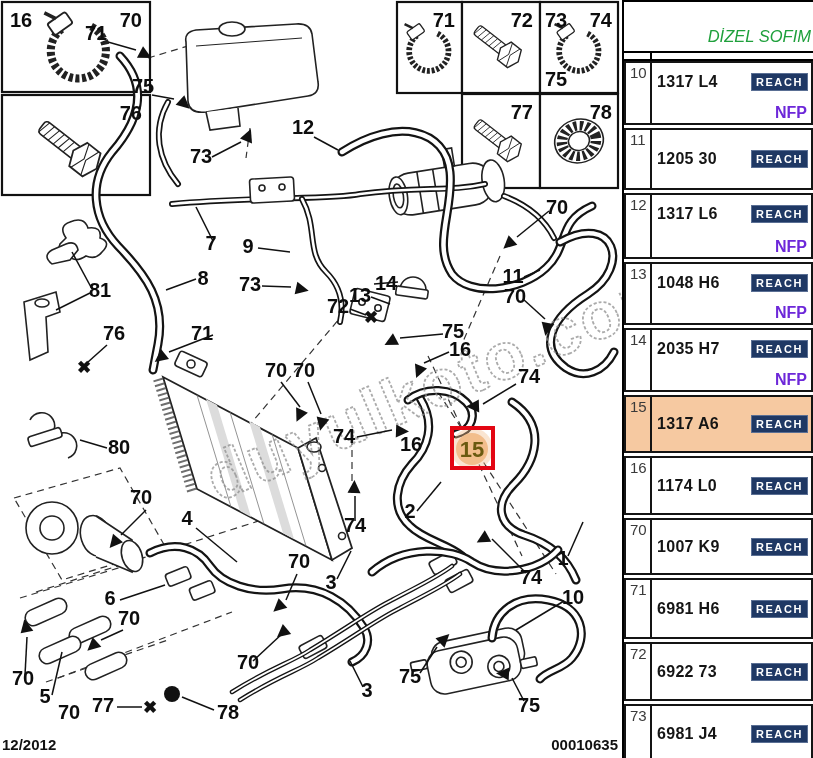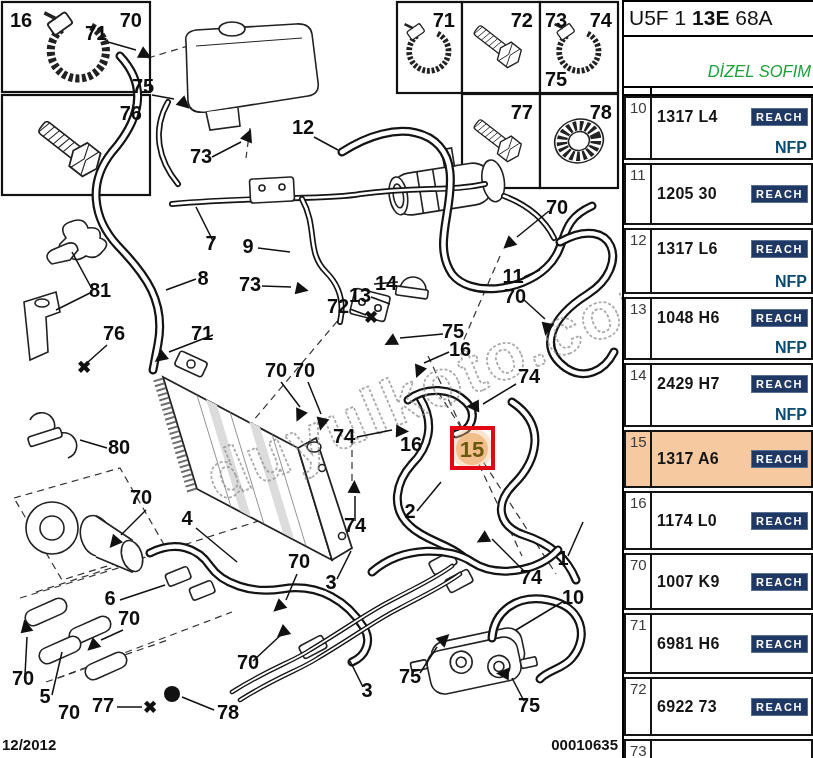--- a/index.html
+++ b/index.html
@@ -34,21 +34,21 @@
   .prow.hl{background:#F6C9A1}
   .ncell{width:26px;flex:0 0 26px;border-right:2px solid #141414;font-size:15px;color:#3a3a3a;
          padding:1px 0 0 4px;box-sizing:border-box}
   .ccell{flex:1;position:relative}
   .partline{position:absolute;left:5px;right:3px;display:flex;justify-content:space-between;align-items:center}
   .prow.withnfp .partline{top:10px}
   .prow.center .partline{top:50%;transform:translateY(-50%)}
   .part{font-weight:bold;font-size:16px;color:#151515;letter-spacing:.3px}
   .reach{background:#1F3864;color:#fff;font-weight:bold;font-size:11px;letter-spacing:1.6px;
          padding:4px 5px 3px 5px;line-height:1;cursor:pointer;box-shadow:0 0 0 1px #5a6f94 inset}
-  .nfp{position:absolute;right:4px;bottom:1px;font-weight:bold;font-size:16px;color:#0c4a6e}
+  .nfp{position:absolute;right:4px;bottom:1px;font-weight:bold;font-size:16px;color:#6d28d9}
 </style>
 </head>
 <body>
 
 <div class="diagram">
 <svg viewBox="0 0 622 758" width="622" height="758" xmlns="http://www.w3.org/2000/svg">
   <defs>
     <path id="h8" d="M120,56 C150,88 138,122 112,152 C88,182 92,218 118,246 C146,275 166,302 158,344 L153,370"></path>
     <path id="h7p" d="M172,204 C260,196 330,200 360,194 C420,186 450,192 485,184"></path>
     <path id="h9" d="M302,199 C318,228 306,252 326,272 C340,286 344,304 340,322"></path>
@@ -367,21 +367,20 @@
     <rect x="452" y="428" width="41" height="40" fill="none" stroke="#E30613" stroke-width="4"></rect>
     <text x="472" y="457" text-anchor="middle" font-size="22" font-weight="bold" fill="#6A5A10">15</text>
   </g>
 
   <text x="2" y="750" font-size="15" font-weight="bold" fill="#111">12/2012</text>
   <text x="618" y="750" text-anchor="end" font-size="15" font-weight="bold" fill="#111">00010635</text>
 </svg>
 </div>
 
 <div class="panel">
-  <div class="code"><span>U5F 1 </span><span class="b">13E</span><span> 68A</span></div>
   <div class="subtitle">DİZEL SOFIM</div>
   <div class="subhead">
       <div class="vd"></div>
     </div>
   <div class="rows" id="rows">
   <div class="prow withnfp" style="height: 64px;">
     <div class="ncell">10</div>
     <div class="ccell">
       <div class="partline">
         <span class="part">1317 L4</span>
@@ -421,21 +420,21 @@
         <span class="reach">REACH</span>
       </div>
       <span class="nfp">NFP</span>
     </div>
   </div>
 
   <div class="prow withnfp" style="height: 64px;">
     <div class="ncell">14</div>
     <div class="ccell">
       <div class="partline">
-        <span class="part">2429 H7</span>
+        <span class="part">2035 H7</span>
         <span class="reach">REACH</span>
       </div>
       <span class="nfp">NFP</span>
     </div>
   </div>
 
   <div class="prow center hl" style="height: 58px;">
     <div class="ncell">15</div>
     <div class="ccell">
       <div class="partline">

